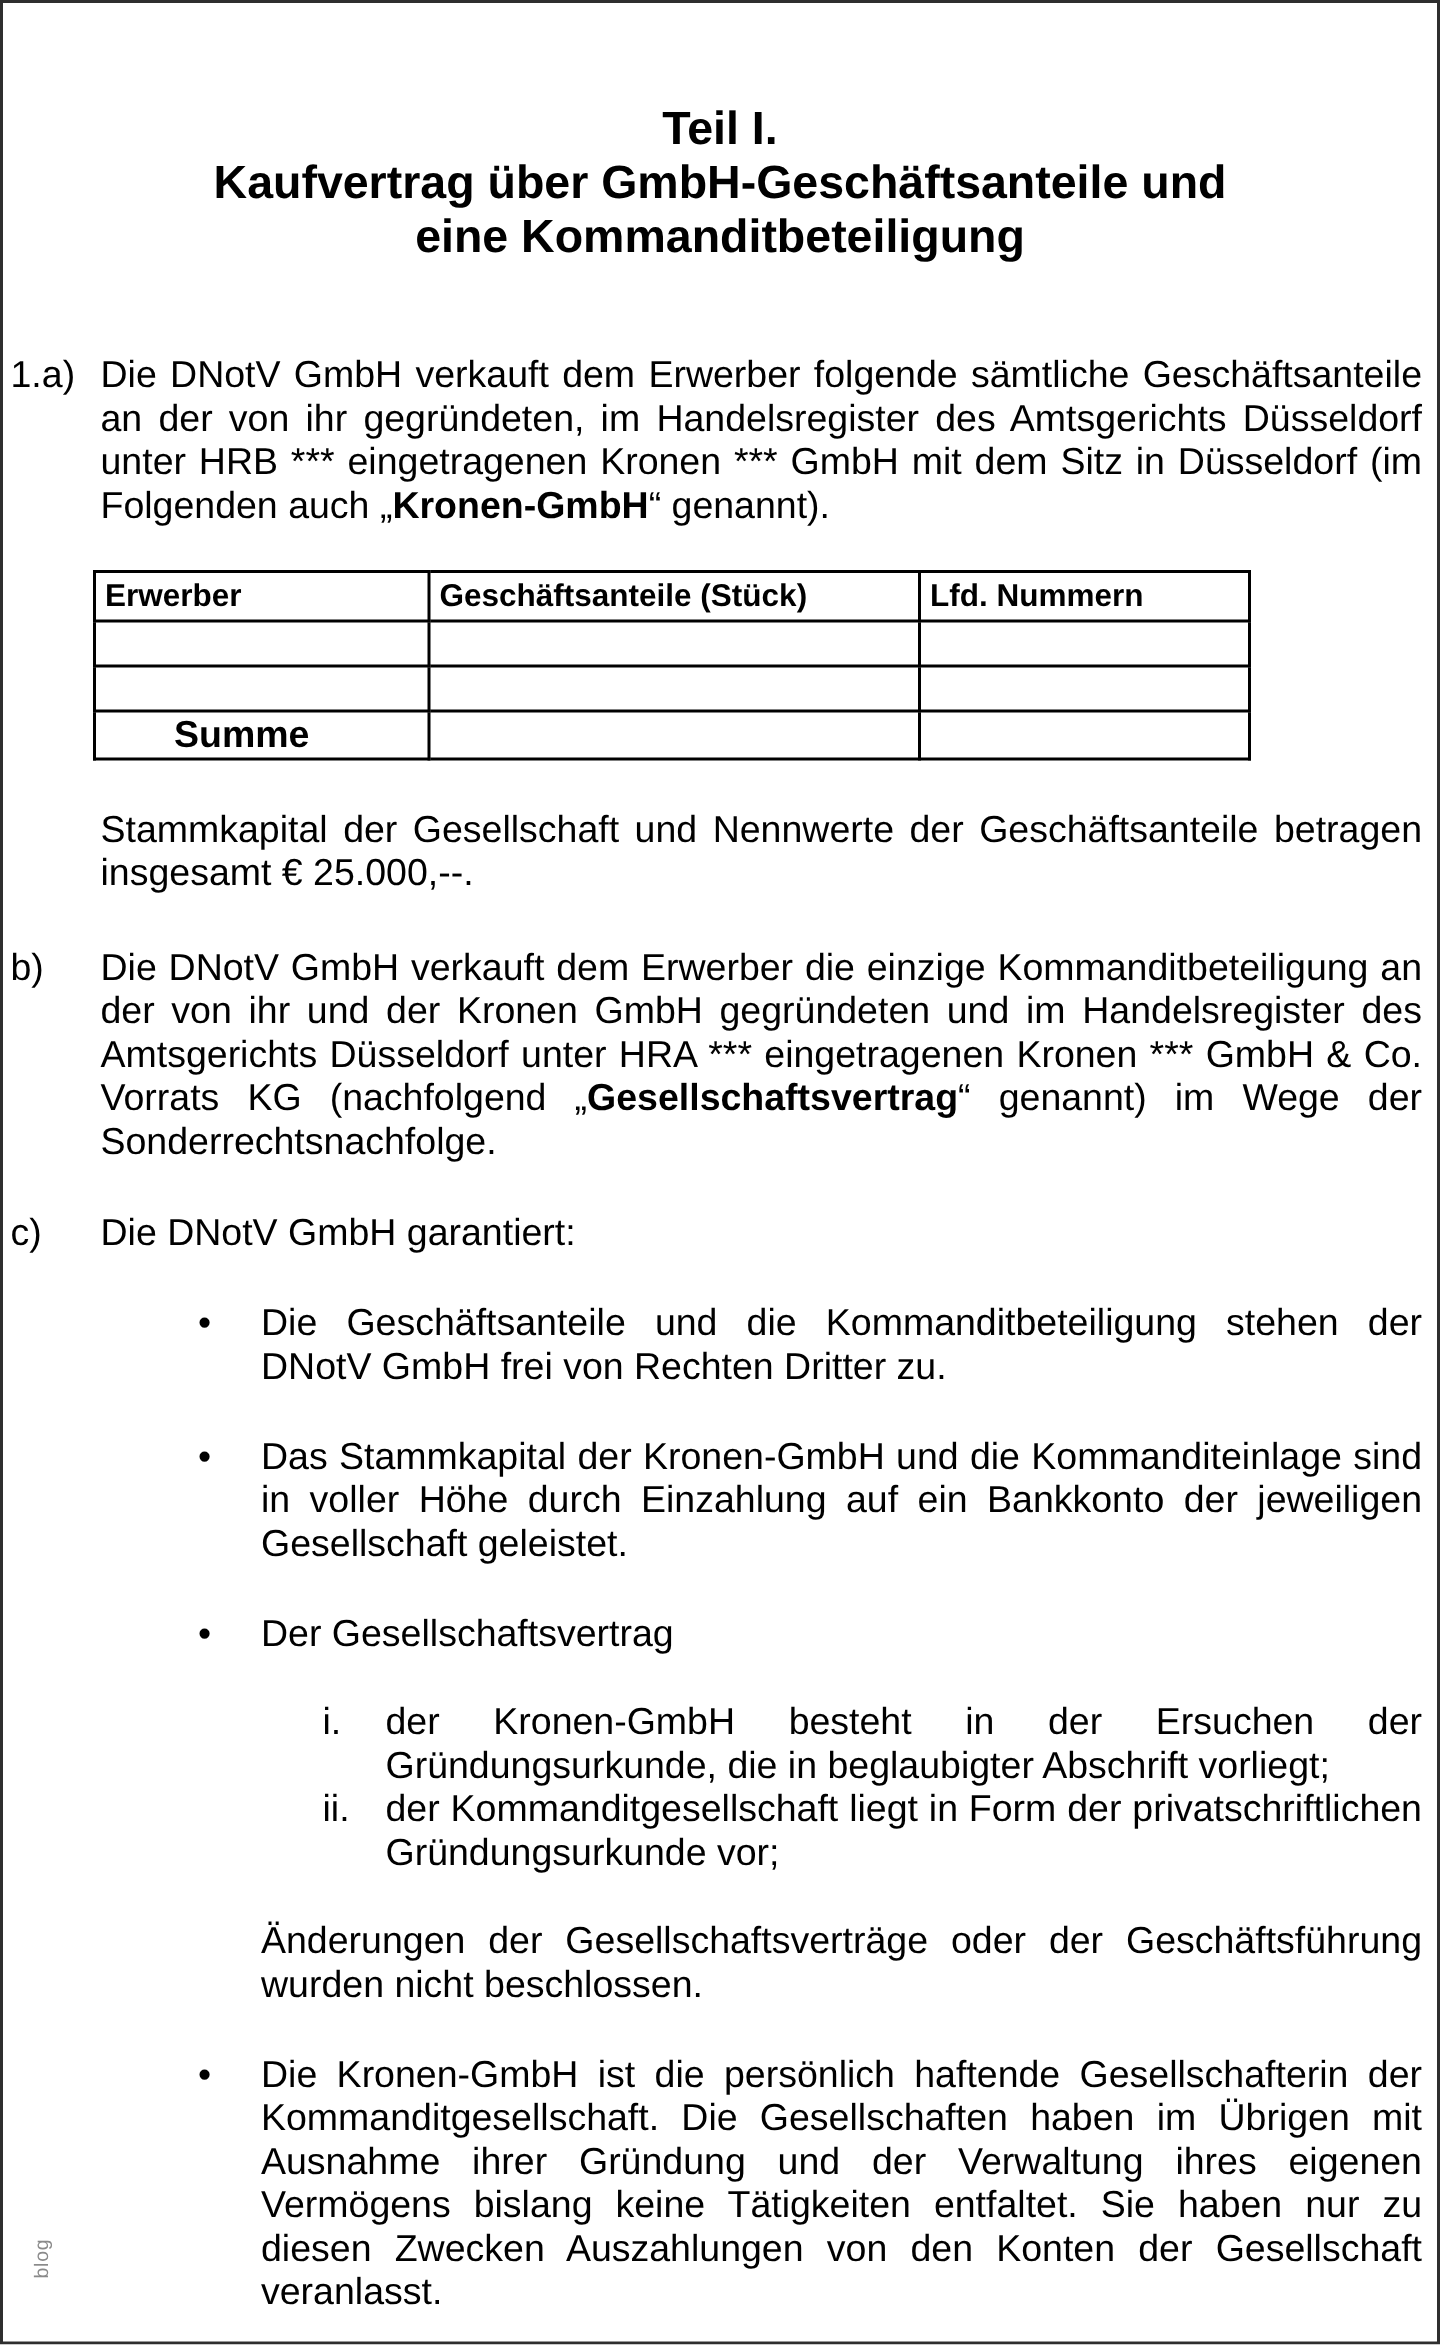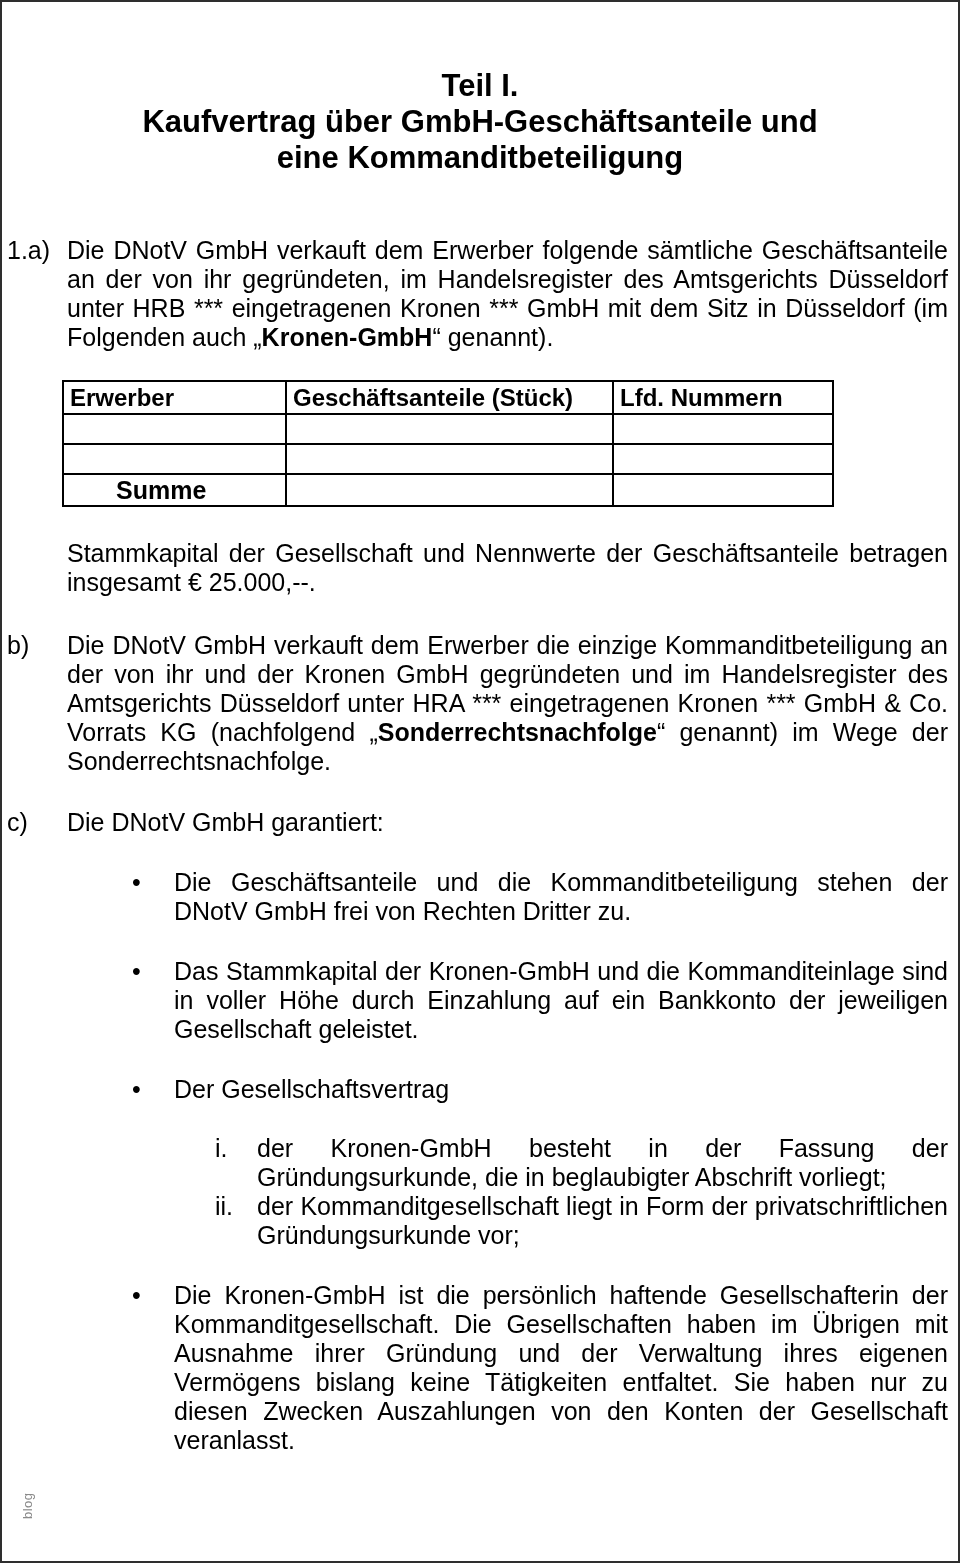--- a/index.html
+++ b/index.html
@@ -59,21 +59,21 @@
   .anteile-table th, .anteile-table td {
     border: 2px solid #000000;
     padding: 0 6px;
     vertical-align: middle;
     overflow: hidden;
   }
   .anteile-table th {
     text-align: left;
     font-weight: bold;
     height: 33px;
-    font-size: 24px;
+    font-size: 21px;
   }
   .anteile-table td { height: 30px; }
   .col1 { width: 223px; }
   .col2 { width: 327px; border-radius: 10px; }
   .col3 { width: 220px; }
   .summe-cell {
     font-weight: bold;
     padding-left: 52px !important;
     height: 32px !important;
   }
@@ -159,21 +159,21 @@
       <td class="col2"></td>
       <td class="col3"></td>
     </tr>
   </tbody>
     </table>
 
   <div class="capital-note">Stammkapital der Gesellschaft und Nennwerte der Geschäftsanteile betragen insgesamt € 25.000,--.</div>
 
   <div class="para para-b">
     <span class="plabel">b)</span>
-    <span><span>Die DNotV GmbH verkauft dem Erwerber die einzige Kommanditbeteiligung an der von ihr und der Kronen GmbH gegründeten und im Handelsregister des Amtsgerichts Düsseldorf unter HRA *** eingetragenen Kronen *** GmbH &amp; Co. Vorrats KG (nachfolgend „</span><span class="bold-inline">Sonderrechtsnachfolge</span><span>“ genannt) im Wege der Sonderrechtsnachfolge.</span></span>
+    <span><span>Die DNotV GmbH verkauft dem Erwerber die einzige Kommanditbeteiligung an der von ihr und der Kronen GmbH gegründeten und im Handelsregister des Amtsgerichts Düsseldorf unter HRA *** eingetragenen Kronen *** GmbH &amp; Co. Vorrats KG (nachfolgend „</span><span class="bold-inline">Gesellschaftsvertrag</span><span>“ genannt) im Wege der Sonderrechtsnachfolge.</span></span>
   </div>
 
   <div class="para para-c">
     <span class="plabel">c)</span>
     <span>Die DNotV GmbH garantiert:</span>
   </div>
 
   <div class="bullet">
     <span class="marker">•</span>
     <span>Die Geschäftsanteile und die Kommanditbeteiligung stehen der DNotV GmbH frei von Rechten Dritter zu.</span>
@@ -184,28 +184,29 @@
     <span>Das Stammkapital der Kronen-GmbH und die Kommanditeinlage sind in voller Höhe durch Einzahlung auf ein Bankkonto der jeweiligen Gesellschaft geleistet.</span>
   </div>
 
   <div class="bullet">
     <span class="marker">•</span>
     <span>Der Gesellschaftsvertrag</span>
   </div>
 
   <div class="sub sub-first">
     <span class="slabel">i.</span>
-    <span>der Kronen-GmbH besteht in der Fassung der Gründungsurkunde, die in beglaubigter Abschrift vorliegt;</span>
+    <span>der Kronen-GmbH besteht in der Ersuchen der Gründungsurkunde, die in beglaubigter Abschrift vorliegt;</span>
   </div>
 
   <div class="sub">
     <span class="slabel">ii.</span>
     <span>der Kommanditgesellschaft liegt in Form der privatschriftlichen Gründungsurkunde vor;</span>
   </div>
 
+  <div class="amendments">Änderungen der Gesellschaftsverträge oder der Geschäftsführung wurden nicht beschlossen.</div>
 
   <div class="bullet">
     <span class="marker">•</span>
     <span>Die Kronen-GmbH ist die persönlich haftende Gesellschafterin der Kommanditgesellschaft. Die Gesellschaften haben im Übrigen mit Ausnahme ihrer Gründung und der Verwaltung ihres eigenen Vermögens bislang keine Tätigkeiten entfaltet. Sie haben nur zu diesen Zwecken Auszahlungen von den Konten der Gesellschaft veranlasst.</span>
   </div>
 
   <div class="watermark">blog</div>
 
 </div>
 

